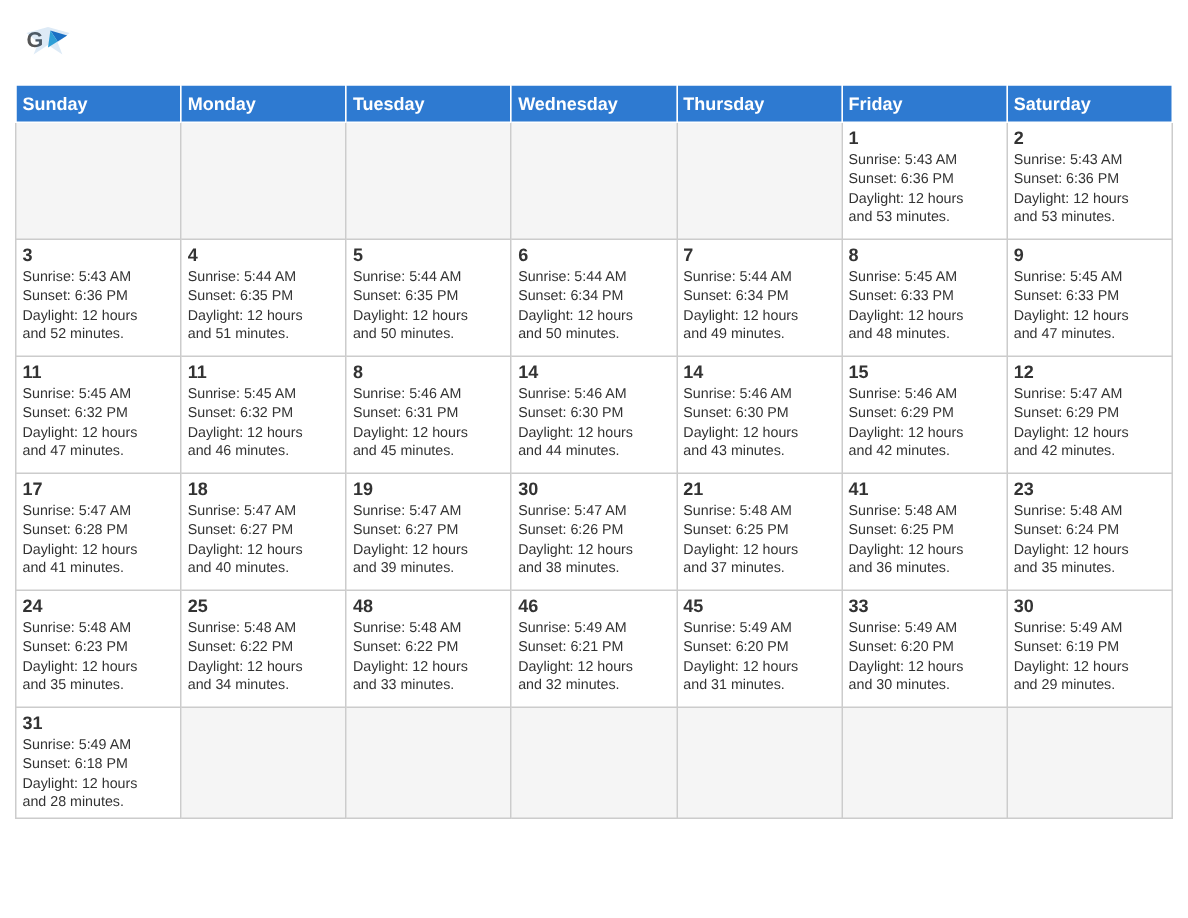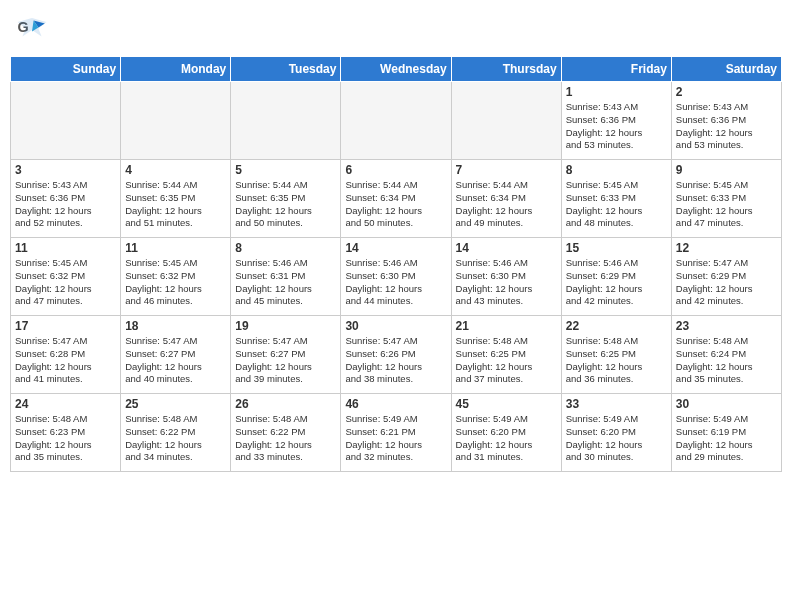--- a/index.html
+++ b/index.html
@@ -49,21 +49,21 @@
       width: 100%;
       border-collapse: collapse;
       table-layout: fixed;
     }
     .calendar th {
       background: #2e7ad1;
       color: #fff;
       font-size: 12px;
       font-weight: bold;
       padding: 5px 4px;
-      text-align: right;
+      text-align: left;
       border: 1px solid #fff;
     }
     .calendar td {
       border: 1px solid #ccc;
       vertical-align: top;
       padding: 3px 4px;
       font-size: 10px;
       color: #333;
       height: 78px;
       background: #fff;
@@ -277,21 +277,21 @@
 and 38 minutes.</div>
         </td>
         <td>
           <span class="day-number">21</span>
           <div class="day-info" style="white-space: pre-line;">Sunrise: 5:48 AM
 Sunset: 6:25 PM
 Daylight: 12 hours
 and 37 minutes.</div>
         </td>
         <td>
-          <span class="day-number">22</span>
+          <span class="day-number">41</span>
           <div class="day-info" style="white-space: pre-line;">Sunrise: 5:48 AM
 Sunset: 6:25 PM
 Daylight: 12 hours
 and 36 minutes.</div>
         </td>
         <td>
           <span class="day-number">23</span>
           <div class="day-info" style="white-space: pre-line;">Sunrise: 5:48 AM
 Sunset: 6:24 PM
 Daylight: 12 hours
@@ -307,21 +307,21 @@
 and 35 minutes.</div>
         </td>
         <td>
           <span class="day-number">25</span>
           <div class="day-info" style="white-space: pre-line;">Sunrise: 5:48 AM
 Sunset: 6:22 PM
 Daylight: 12 hours
 and 34 minutes.</div>
         </td>
         <td>
-          <span class="day-number">26</span>
+          <span class="day-number">48</span>
           <div class="day-info" style="white-space: pre-line;">Sunrise: 5:48 AM
 Sunset: 6:22 PM
 Daylight: 12 hours
 and 33 minutes.</div>
         </td>
         <td>
           <span class="day-number">46</span>
           <div class="day-info" style="white-space: pre-line;">Sunrise: 5:49 AM
 Sunset: 6:21 PM
 Daylight: 12 hours
@@ -341,15 +341,30 @@
 Daylight: 12 hours
 and 30 minutes.</div>
         </td>
         <td>
           <span class="day-number">30</span>
           <div class="day-info" style="white-space: pre-line;">Sunrise: 5:49 AM
 Sunset: 6:19 PM
 Daylight: 12 hours
 and 29 minutes.</div>
         </td>
+      </tr>
+      <tr>
+        <td class="last-row">
+          <span class="day-number">31</span>
+          <div class="day-info" style="white-space: pre-line;">Sunrise: 5:49 AM
+Sunset: 6:18 PM
+Daylight: 12 hours
+and 28 minutes.</div>
+        </td>
+        <td class="empty last-row"></td>
+        <td class="empty last-row"></td>
+        <td class="empty last-row"></td>
+        <td class="empty last-row"></td>
+        <td class="empty last-row"></td>
+        <td class="empty last-row"></td>
       </tr>
     </tbody>
 </table>
 
 </body></html>

